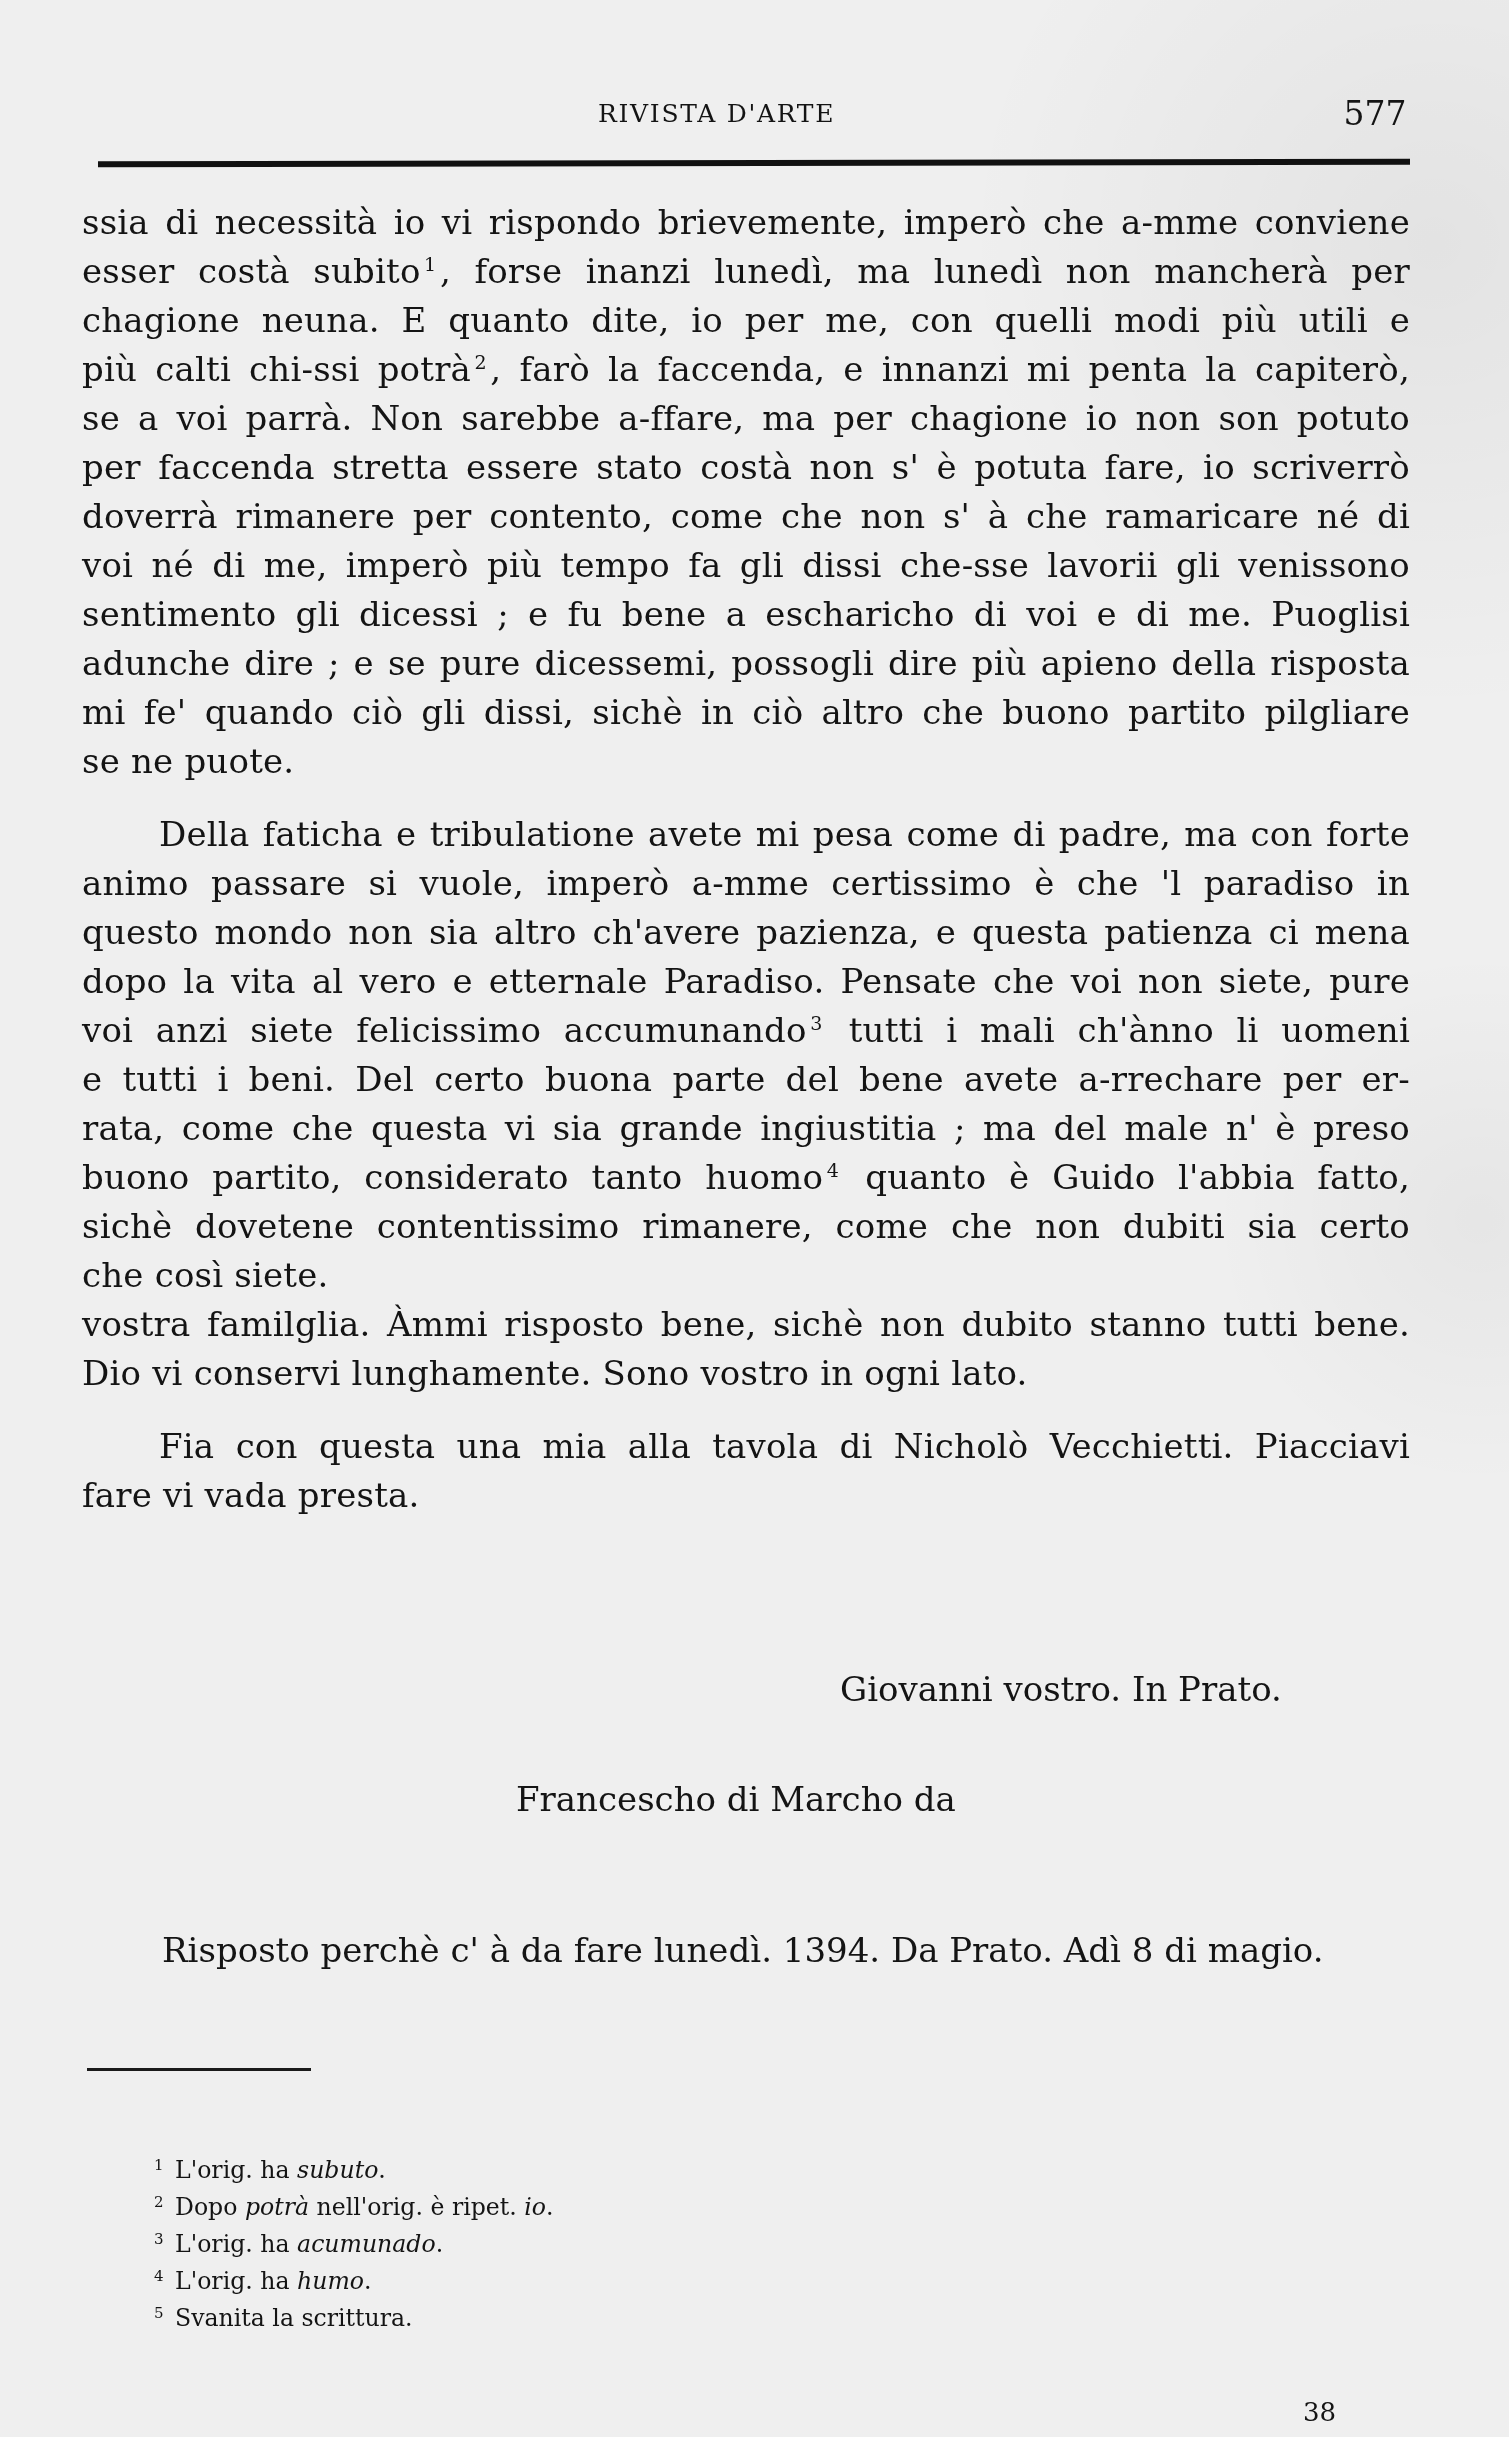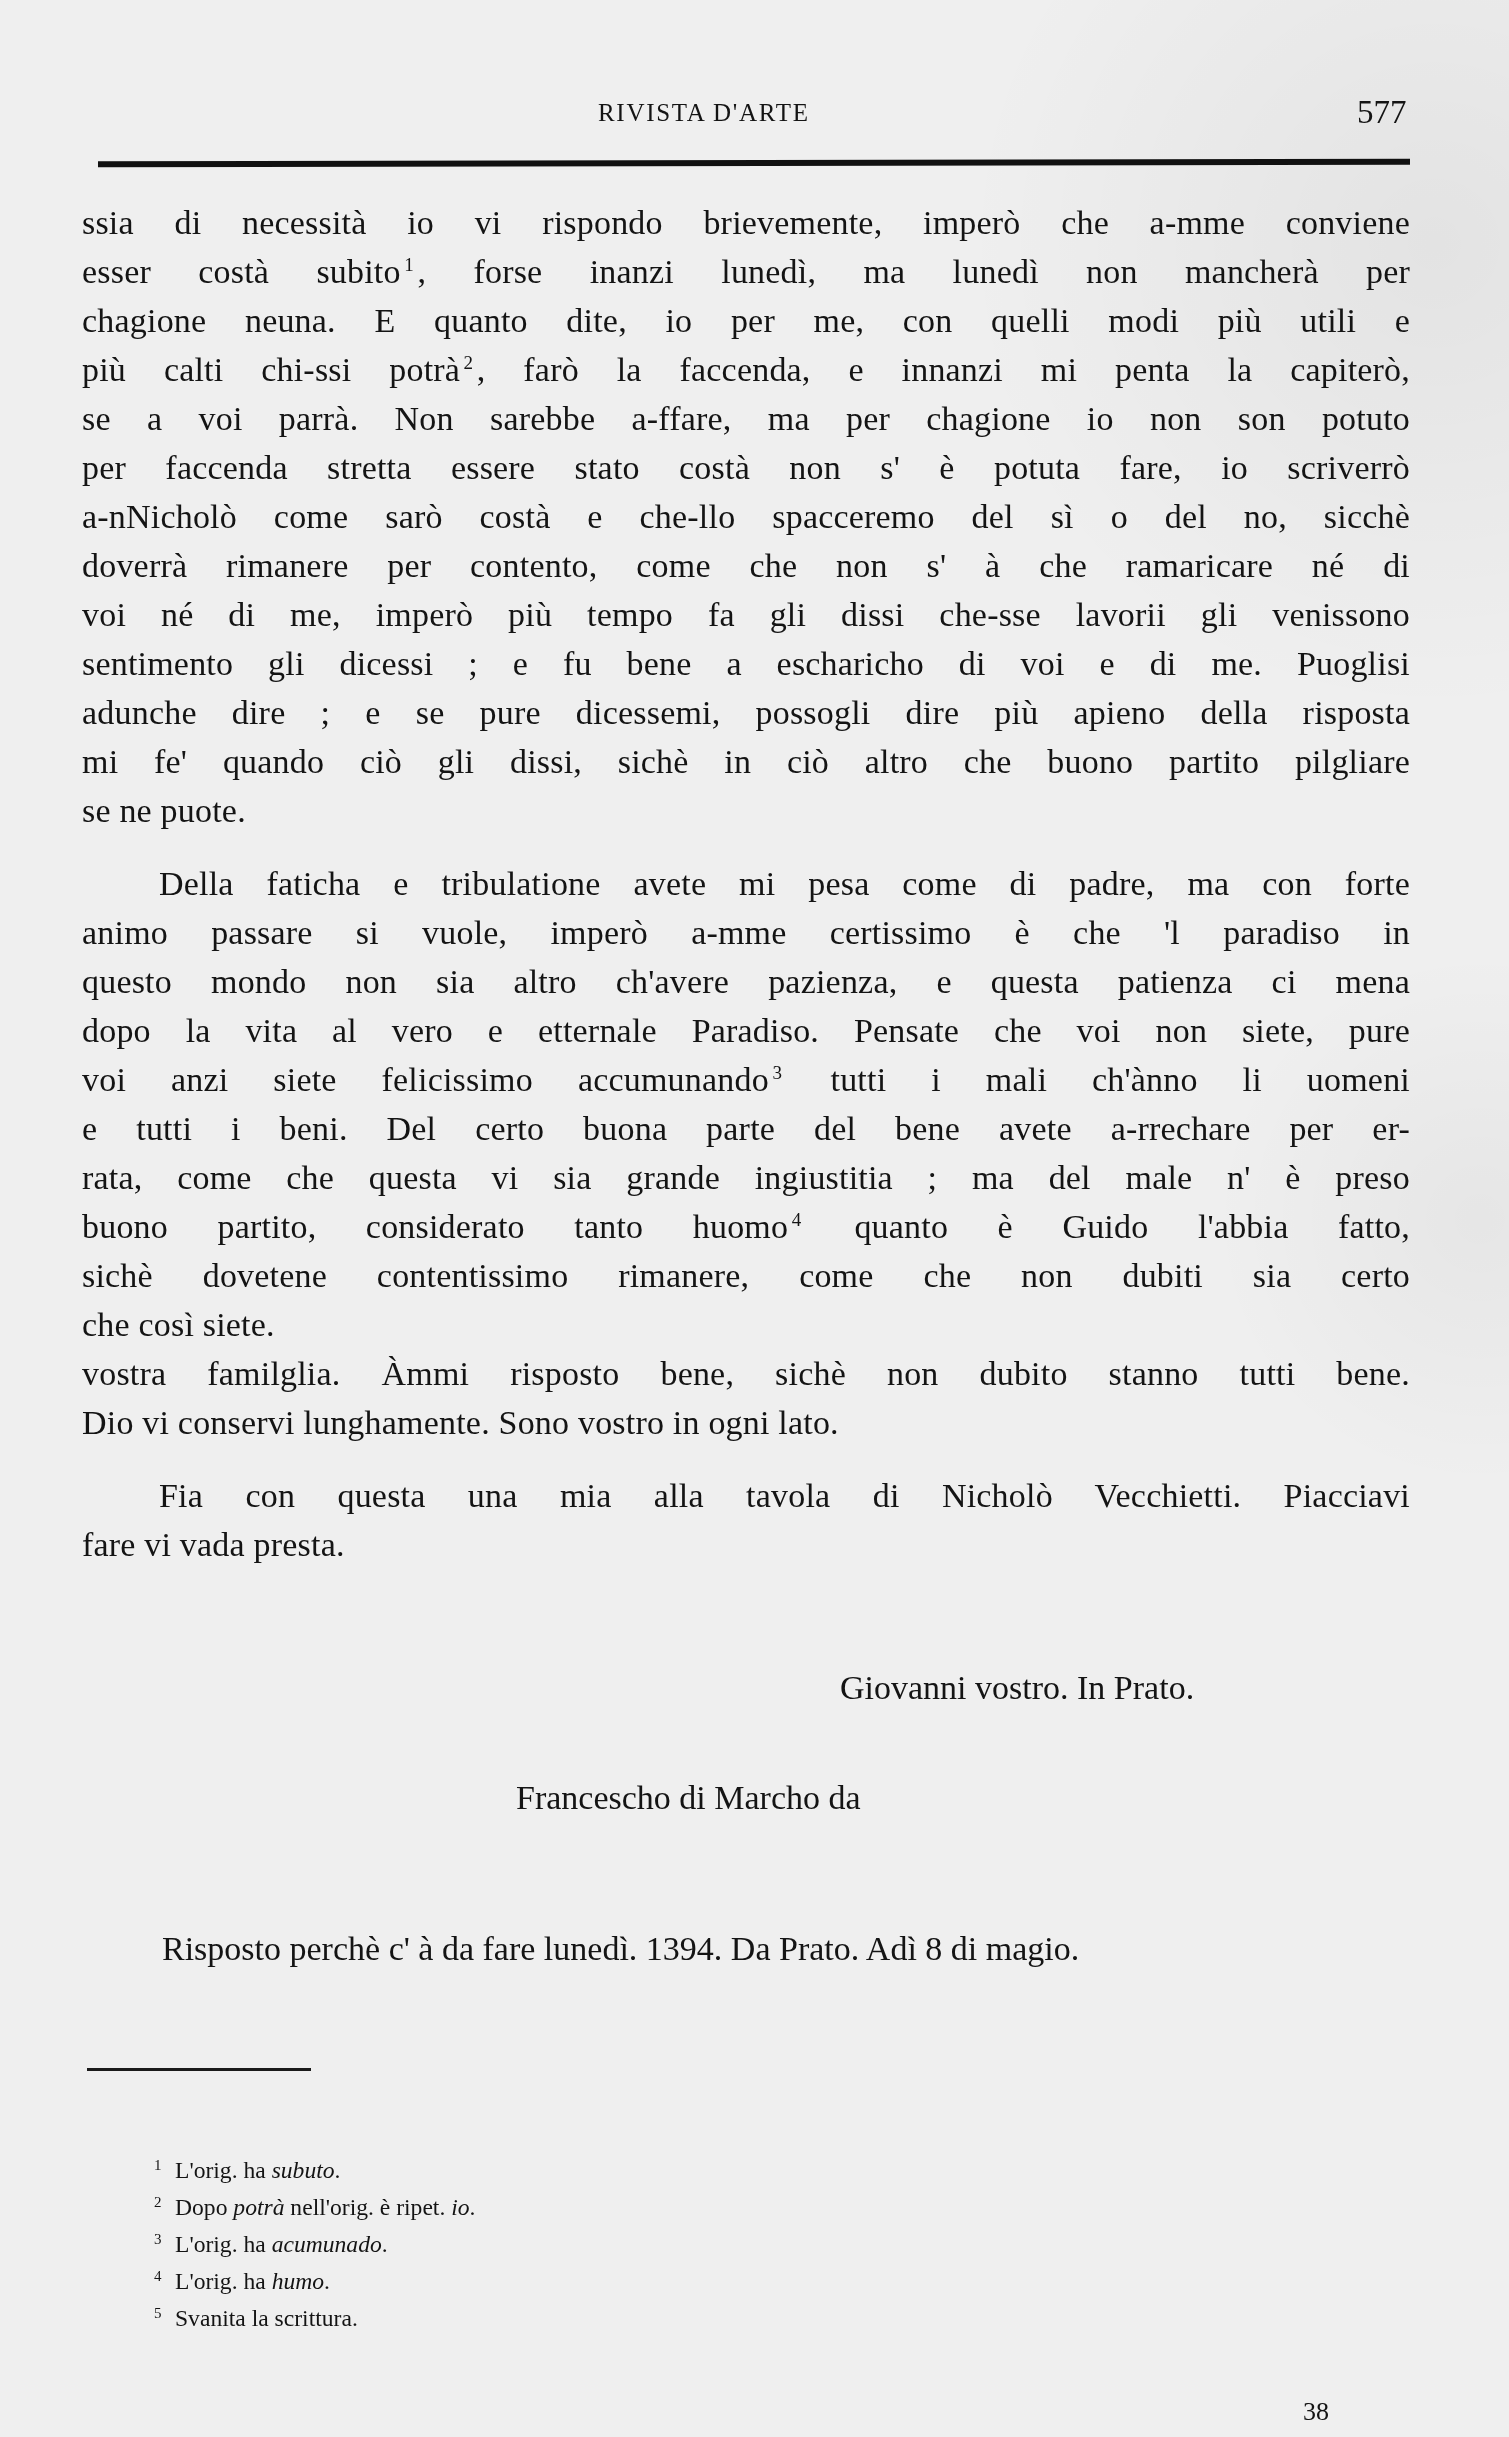--- a/index.html
+++ b/index.html
@@ -15,21 +15,21 @@
       font-family: "DejaVu Serif", "Liberation Serif", serif;
       color: #141414;
       background:
         radial-gradient(circle at 95% 10%, rgba(0,0,0,0.05) 0, rgba(0,0,0,0) 18%),
         radial-gradient(circle at 98% 50%, rgba(0,0,0,0.04) 0, rgba(0,0,0,0) 14%),
         #efefef;
     }
     .page {
       position: absolute;
       left: 0; top: 0;
-      width: 1510px; height: 1860px; font-family: Liberation Serif, serif;
+      width: 1510px; height: 1860px;
     }
     .running-head {
       position: absolute;
       top: 94px;
       left: 98px;
       width: 1312px;
       height: 44px;
     }
     .journal-title {
       position: absolute;
@@ -138,21 +138,20 @@
   </div>
   <div class="head-rule"></div>
 
   <div class="body-text" id="body-text">
       <div class="line"><span>ssia di necessità io vi rispondo brievemente, imperò che a-mme conviene</span></div>
       <div class="line"><span>esser costà subito</span><sup class="ref">1</sup><span>, forse inanzi lunedì, ma lunedì non mancherà per</span></div>
       <div class="line"><span>chagione neuna. E quanto dite, io per me, con quelli modi più utili e</span></div>
       <div class="line"><span>più calti chi-ssi potrà</span><sup class="ref">2</sup><span>, farò la faccenda, e innanzi mi penta la capiterò,</span></div>
       <div class="line"><span>se a voi parrà. Non sarebbe a-ffare, ma per chagione io non son potuto</span></div>
       <div class="line"><span>per faccenda stretta essere stato costà non s' è potuta fare, io scriverrò</span></div>
-      <div class="line"><span>a-nNicholò come sarò costà e che-llo spacceremo del sì o del no, sicchè</span></div>
       <div class="line"><span>doverrà rimanere per contento, come che non s' à che ramaricare né di</span></div>
       <div class="line"><span>voi né di me, imperò più tempo fa gli dissi che-sse lavorii gli venissono</span></div>
       <div class="line"><span>sentimento gli dicessi ; e fu bene a escharicho di voi e di me. Puoglisi</span></div>
       <div class="line"><span>adunche dire ; e se pure dicessemi, possogli dire più apieno della risposta</span></div>
       <div class="line"><span>mi fe' quando ciò gli dissi, sichè in ciò altro che buono partito pilgliare</span></div>
       <div class="line last"><span>se ne puote.</span></div>
       <div class="line indent"><span>Della faticha e tribulatione avete mi pesa come di padre, ma con forte</span></div>
       <div class="line"><span>animo passare si vuole, imperò a-mme certissimo è che 'l paradiso in</span></div>
       <div class="line"><span>questo mondo non sia altro ch'avere pazienza, e questa patienza ci mena</span></div>
       <div class="line"><span>dopo la vita al vero e etternale Paradiso. Pensate che voi non siete, pure</span></div>

